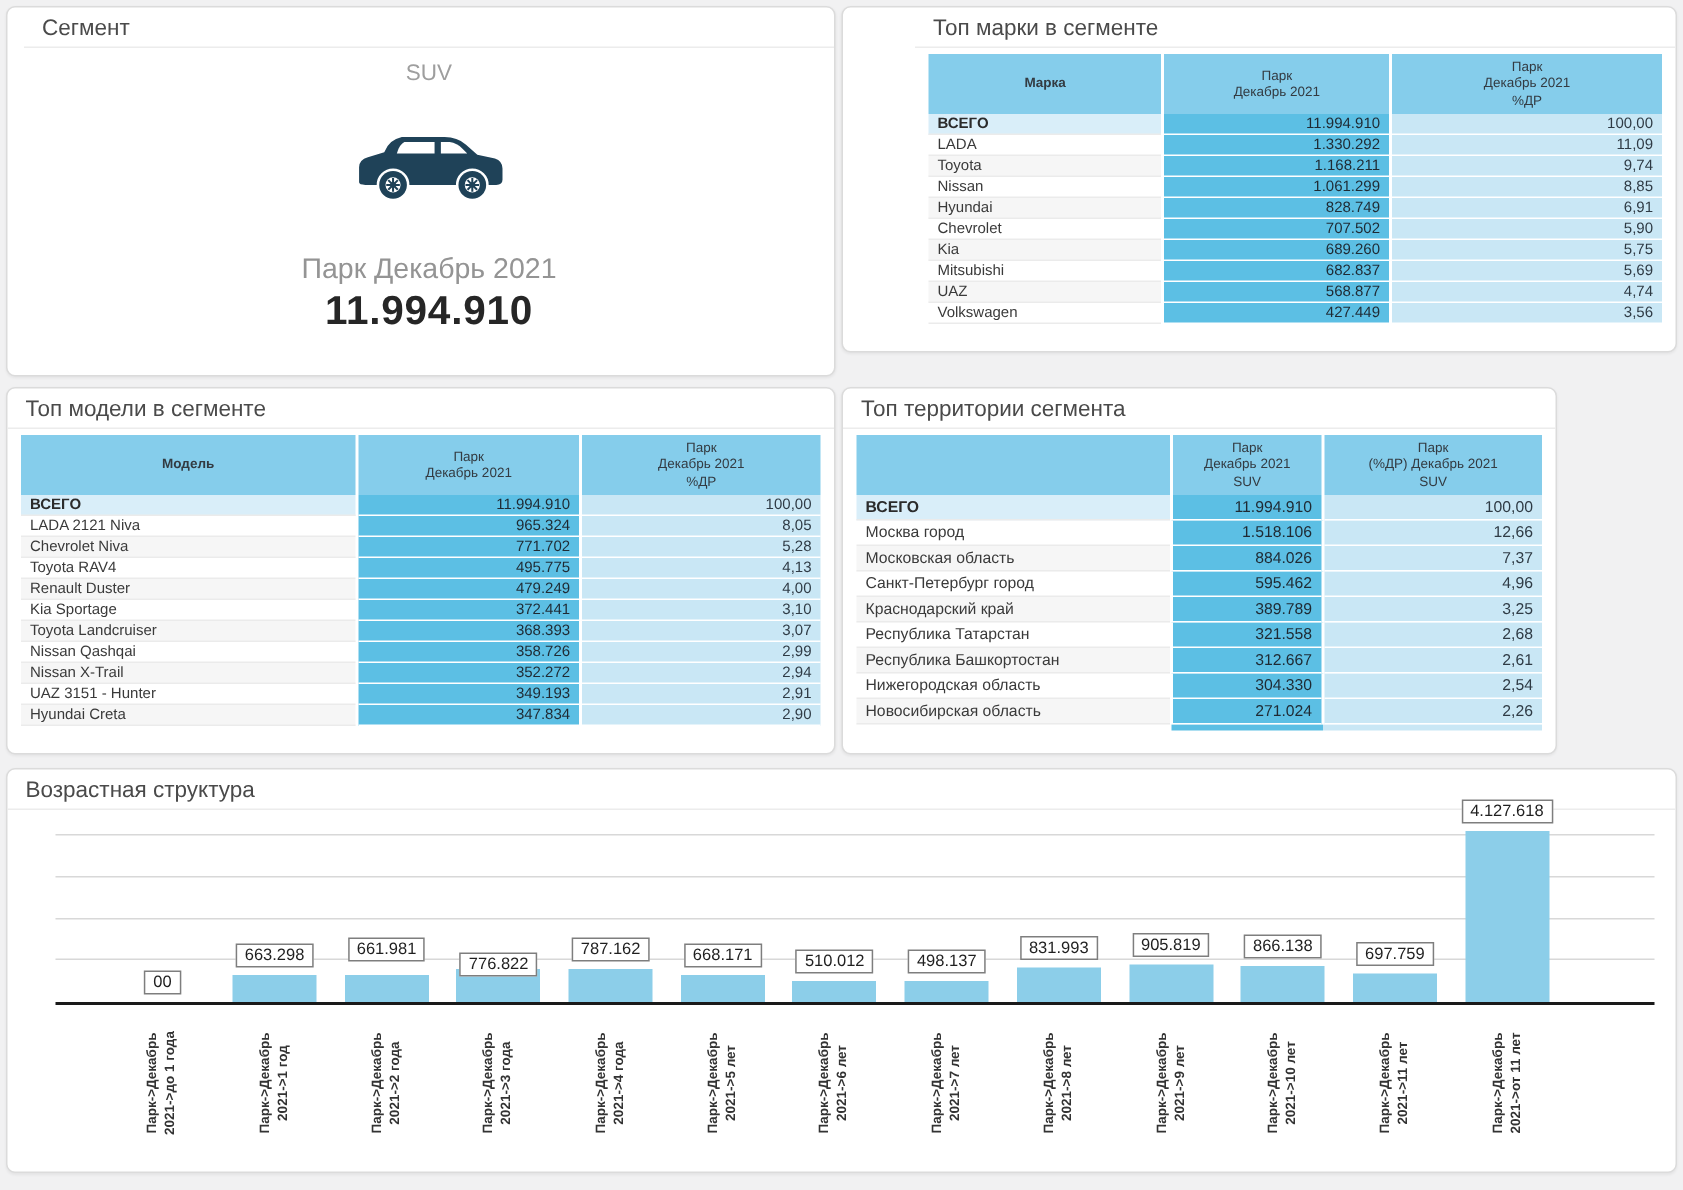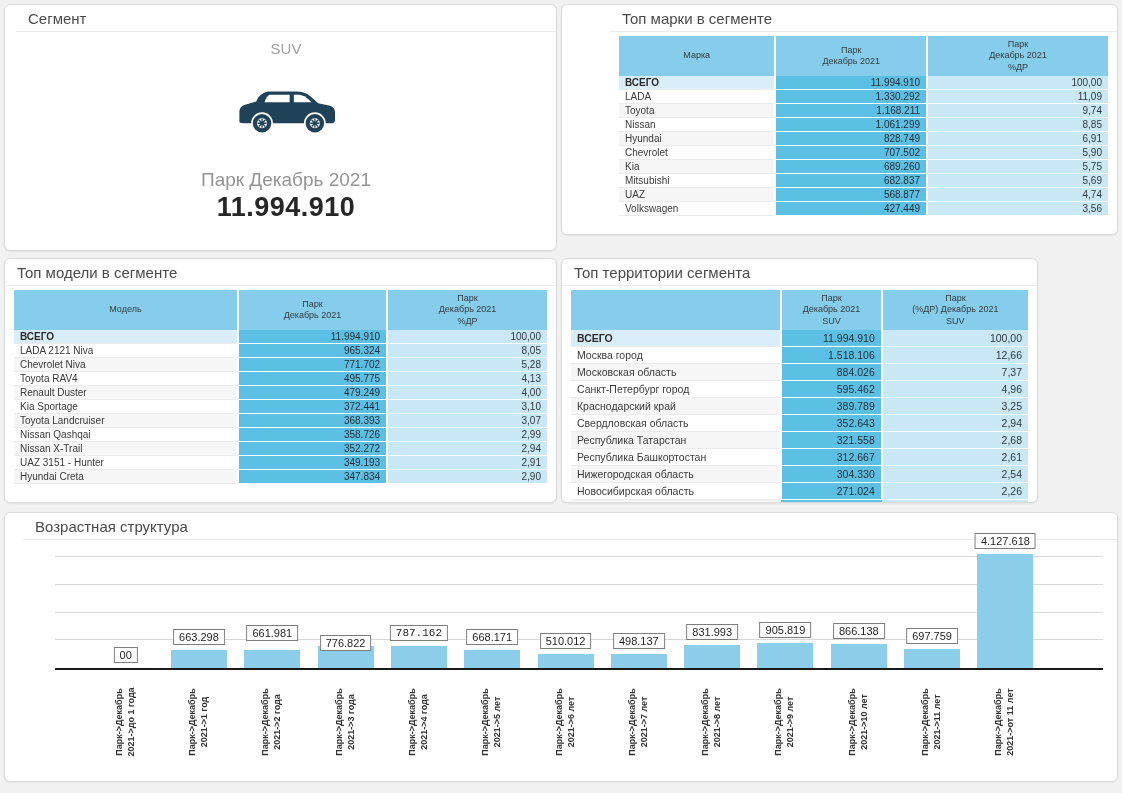--- a/index.html
+++ b/index.html
@@ -7,37 +7,37 @@
   #stage { position:relative; width:1122px; height:793px; background:#F1F1F2; overflow:hidden; }
 
   .card { position:absolute; background:#fff; border:1px solid #DBDBDB; border-radius:6px;
           box-shadow:0 1px 2px rgba(0,0,0,.06); overflow:hidden; }
   .card-title { font-size:15px; color:#4A4A4A; padding:5px 12px 4px; border-bottom:1px solid #ECECEC; }
 
   #card-segment   { left:4px;   top:4px;   width:553px; height:247px;padding-left:11px; }
   #card-brands    { left:561px; top:4px;   width:557px; height:231px;padding-left:48px; }
   #card-models    { left:4px;   top:258px; width:553px; height:245px; }
   #card-terr      { left:561px; top:258px; width:477px; height:245px; }
-  #card-age       { left:4px;   top:512px; width:1114px; height:270px;padding-left:18px; }
+  #card-age       { left:4px;   top:512px; width:1114px; height:270px; }
 
   
   .seg-body { text-align:center; }
   .seg-name { margin-top:8px; font-size:15px; color:#9E9E9E; }
   .seg-icon { margin-top:26px; height:52px; }
   .seg-icon svg { height:52px; }
   .metric-label { margin-top:34px; font-size:19px; color:#949494; }
   .metric-value { margin-top:1px; font-size:27px; font-weight:700; color:#262626; letter-spacing:.5px; }
 
   
   .tbl-wrap { padding:4px 9px 6px; }
   table { width:100%; border-collapse:collapse; table-layout:fixed; }
   th { background:var(--c-header); font-weight:400; font-size:9px; line-height:1.25; color:#333B42;
        text-align:center; vertical-align:middle; padding:3px 2px; white-space:pre-line;
        border-left:2px solid #fff; }
-  th:first-child { border-left:none; }
+  th:first-child { border-left:none;font-weight:bold; }
   td { font-size:10px; padding:0 6px; vertical-align:middle; }
   td.lbl { text-align:left; color:#3A3A3A; border-bottom:1px solid #EBEBEB; background:#fff; }
   td.val { background:var(--c-val); text-align:right; color:#1F2A33; border-bottom:1px solid #fff; border-left:2px solid #fff; }
   td.pct { background:var(--c-pct); text-align:right; color:#2F3B45; border-bottom:1px solid #fff; border-left:2px solid #fff; }
   tbody tr:nth-child(odd):not(.total) td.lbl { background:#F6F6F6; }
   tr.total td.lbl { background:var(--c-total); font-weight:700; color:#2B2B2B; }
   .t-compact td { height:14px; line-height:13px; }
   .t-tall td { height:17px; line-height:16px; font-size:10.5px; }
   .t-compact col.c1 { width:32%; } .t-compact col.c2 { width:31%; } .t-compact col.c3 { width:37%; }
   #tbl-models col.c1 { width:42%; } #tbl-models col.c2 { width:28%; } #tbl-models col.c3 { width:30%; }
@@ -296,25 +296,20 @@
               <td class="lbl">Санкт-Петербург город</td>
               <td class="val">595.462</td>
               <td class="pct">4,96</td>
             </tr>
             <tr>
               <td class="lbl">Краснодарский край</td>
               <td class="val">389.789</td>
               <td class="pct">3,25</td>
             </tr>
             <tr>
-              <td class="lbl">Свердловская область</td>
-              <td class="val">352.643</td>
-              <td class="pct">2,94</td>
-            </tr>
-            <tr>
               <td class="lbl">Республика Татарстан</td>
               <td class="val">321.558</td>
               <td class="pct">2,68</td>
             </tr>
             <tr>
               <td class="lbl">Республика Башкортостан</td>
               <td class="val">312.667</td>
               <td class="pct">2,61</td>
             </tr>
             <tr>
@@ -356,21 +351,21 @@
             <div class="slot">
               <div class="bar" style="height: 18.3369px;"></div>
               <div class="val-box" style="bottom: 27px; margin-top: 17px;">661.981</div>
             </div>
             <div class="slot">
               <div class="bar" style="height: 21.518px;"></div>
               <div class="val-box" style="bottom: 17px;">776.822</div>
             </div>
             <div class="slot">
               <div class="bar" style="height: 21.8044px;"></div>
-              <div class="val-box" style="bottom: 26.8044px; font-family: Liberation Mono, monospace;">787.162</div>
+              <div class="val-box" style="bottom: 26.8044px;">787.162</div>
             </div>
             <div class="slot">
               <div class="bar" style="height: 18.5083px;"></div>
               <div class="val-box" style="bottom: 23.5083px;">668.171</div>
             </div>
             <div class="slot">
               <div class="bar" style="height: 14.1273px;"></div>
               <div class="val-box" style="bottom: 19.1273px;">510.012</div>
             </div>
             <div class="slot">

